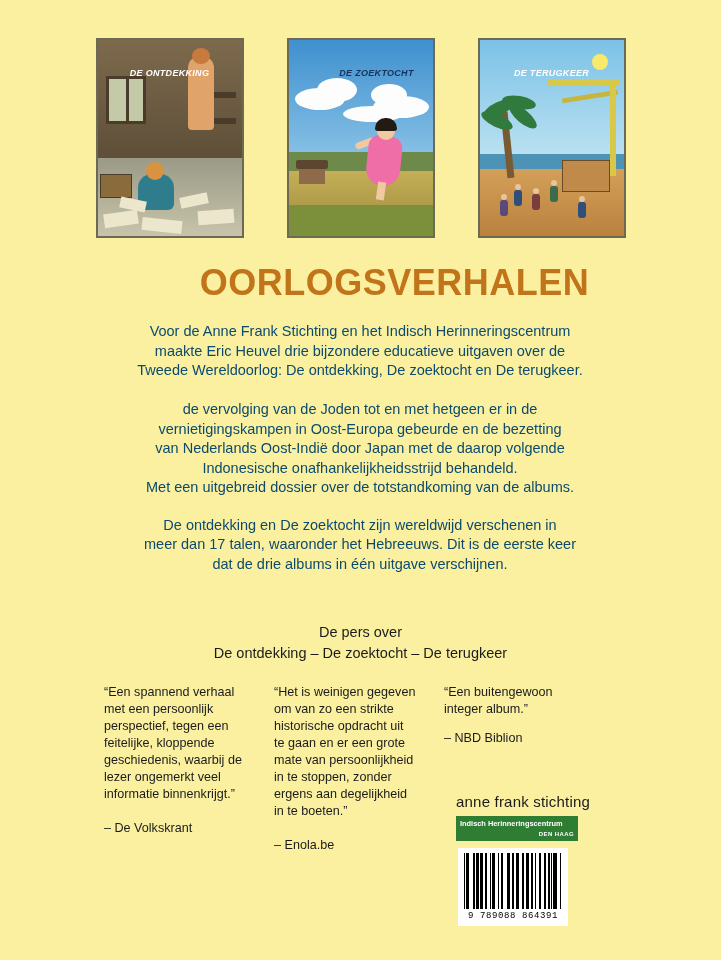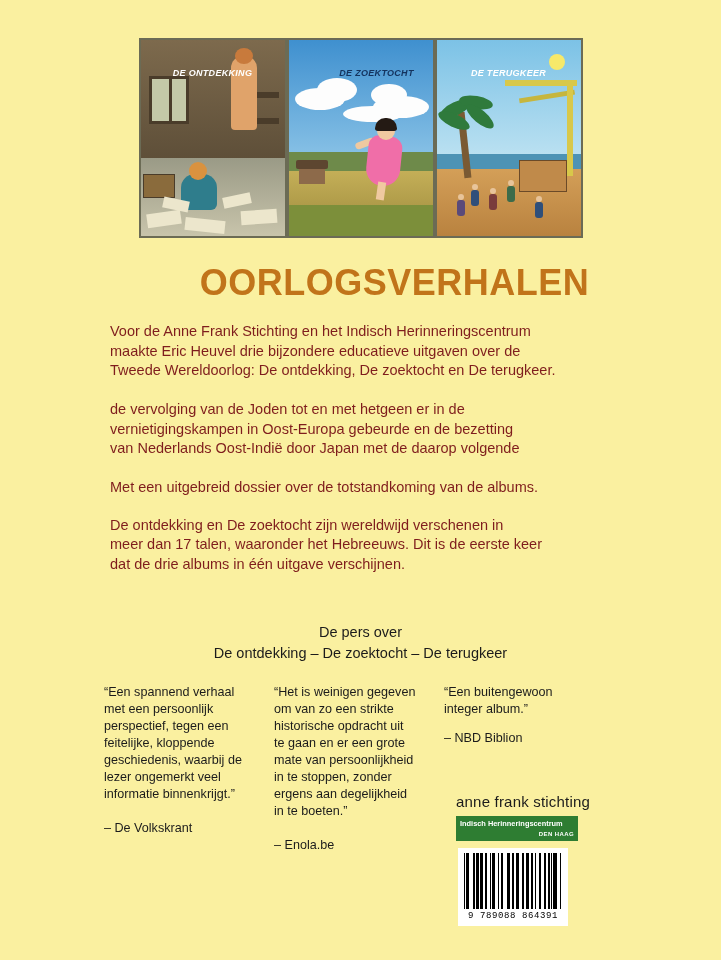--- a/index.html
+++ b/index.html
@@ -23,20 +23,21 @@
 
   
   .covers {
     position: absolute;
     top: 38px;
     left: 0;
     width: 721px;
     height: 200px;
     display: flex;
     justify-content: center;
+    gap: 43px;
   }
   .cover {
     width: 148px;
     height: 200px;
     border: 2px solid #6b6b55;
     box-sizing: border-box;
     position: relative;
     overflow: hidden;
   }
   .cover-title {
@@ -236,24 +237,24 @@
     letter-spacing: 0.5px;
     padding-left: 34px;
   }
 
   
   .body-block {
     position: absolute;
     top: 322px;
     left: 110px;
     width: 500px;
-    text-align: left;
+    text-align: center;
     font-size: 14.5px;
     line-height: 19.5px;
-    color: #7f1d1d;
+    color: #0c4a6e;
   }
   .body-block p { margin: 0; }
   .body-block p.gap { margin-top: 18px; }
 
   
   .press-head {
     position: absolute;
     top: 622px;
     left: 0;
     width: 721px;
@@ -419,21 +420,21 @@
 
   <div class="body-block">
     <p>
       <span>Voor de Anne Frank Stichting en het Indisch Herinneringscentrum</span><br>
       <span>maakte Eric Heuvel drie bijzondere educatieve uitgaven over de</span><br>
       <span>Tweede Wereldoorlog: De ontdekking, De zoektocht en De terugkeer.</span><br>
       <br>
       <span>de vervolging van de Joden tot en met hetgeen er in de</span><br>
       <span>vernietigingskampen in Oost-Europa gebeurde en de bezetting</span><br>
       <span>van Nederlands Oost-Indië door Japan met de daarop volgende</span><br>
-      <br>
+      <span>Indonesische onafhankelijkheidsstrijd behandeld.</span><br>
       <span>Met een uitgebreid dossier over de totstandkoming van de albums.</span>
     </p>
     <p class="gap">
       <span>De ontdekking en De zoektocht zijn wereldwijd verschenen in</span><br>
       <span>meer dan 17 talen, waaronder het Hebreeuws. Dit is de eerste keer</span><br>
       <span>dat de drie albums in één uitgave verschijnen.</span>
     </p>
   </div>
 
   <div class="press-head">

